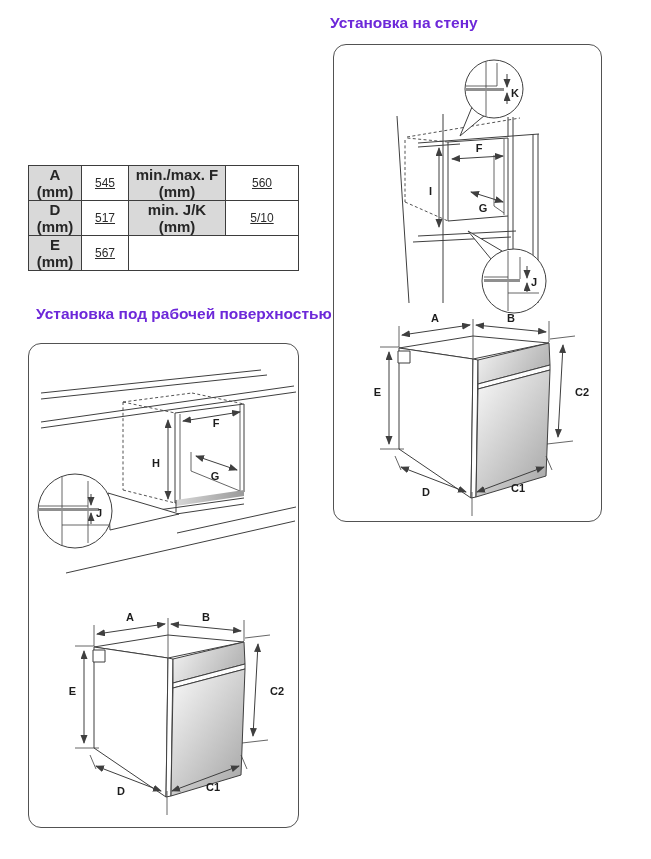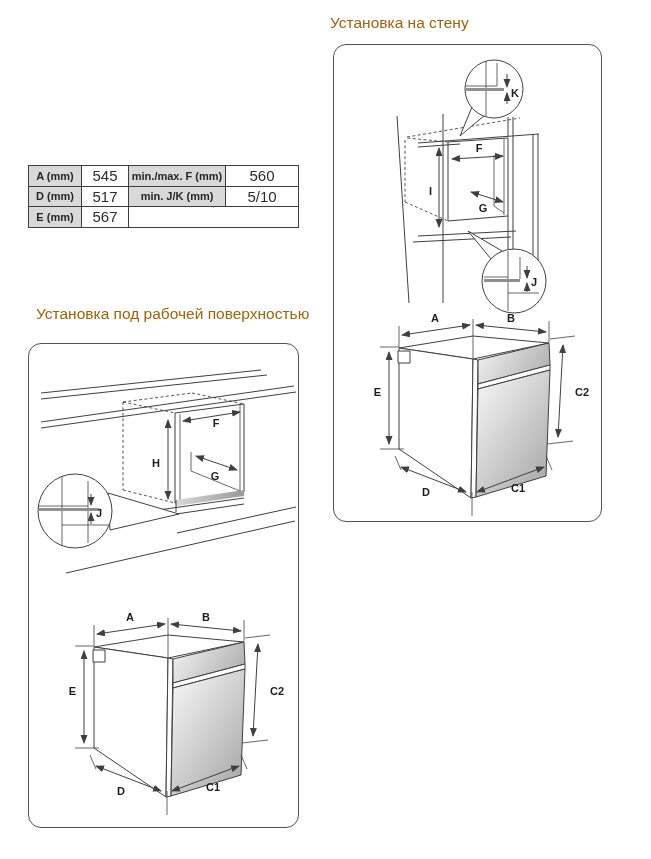--- a/index.html
+++ b/index.html
@@ -1,34 +1,34 @@
 <!DOCTYPE html>
 <html style="--line: #3f3f3f; --text: #222222; --hdr: #d9d9d9; --border: #525252;"><head>
 <meta charset="utf-8">
 <style>
   :root{
     --line:#3f3f3f; --text:#222222; --hdr:#d9d9d9; --border:#525252;
   }
   html,body{margin:0;padding:0;background:#fff;}
   .page{position:relative;width:651px;height:859px;background:#ffffff;overflow:hidden;
         font-family:"Liberation Sans",sans-serif;color:var(--text);}
-  .sec-title{position:absolute;font-size:15.5px;font-weight:400;color:#a16207;white-space:nowrap;}
+  .sec-title{position:absolute;font-size:15.5px;font-weight:700;color:#6d28d9;white-space:nowrap;}
   #title-wall{left:330px;top:14px;}
   #title-worktop{left:36px;top:305px;text-align:right;}
   .dia-box{position:absolute;border:1.4px solid var(--border);border-radius:13px;background:#fff;}
   #box-wall{left:333px;top:44px;width:267px;height:476px;}
   #box-worktop{left:28px;top:343px;width:269px;height:483px;}
   .dia-box svg{position:absolute;left:0;top:0;width:100%;height:100%;display:block;}
 
   table.dims{position:absolute;left:28px;top:165px;border-collapse:collapse;
              border:1.5px solid #3d3d3d;table-layout:fixed;}
   table.dims td{border:1px solid #3d3d3d;text-align:center;vertical-align:middle;
                 height:19.5px;padding:0 1px;overflow:hidden;}
-  td.lab{background:var(--hdr);font-weight:700;font-size:11px;color:#262626;}
-  td.val{background:#fff;font-size:15px;color:#2b2b2b;}
+  td.lab{background:var(--hdr);font-weight:700;font-size:15px;color:#262626;}
+  td.val{background:#fff;font-size:12px;color:#2b2b2b;text-decoration:underline;}
   td.emp{background:#fff;}
 
   .ln{stroke:var(--line);stroke-width:1;fill:none;}
   .ln2{stroke:var(--line);stroke-width:0.8;fill:none;}
   .dash{stroke:var(--line);stroke-width:0.9;fill:none;stroke-dasharray:3 2.4;}
   .dim{stroke:var(--line);stroke-width:1;fill:none;
        marker-start:url(#ahr);marker-end:url(#ah);}
   .arr{stroke:var(--line);stroke-width:1;fill:none;marker-end:url(#ah);}
   .wht{fill:#ffffff;stroke:var(--line);stroke-width:1;}
   .bar{fill:#8f8f8f;stroke:none;}

